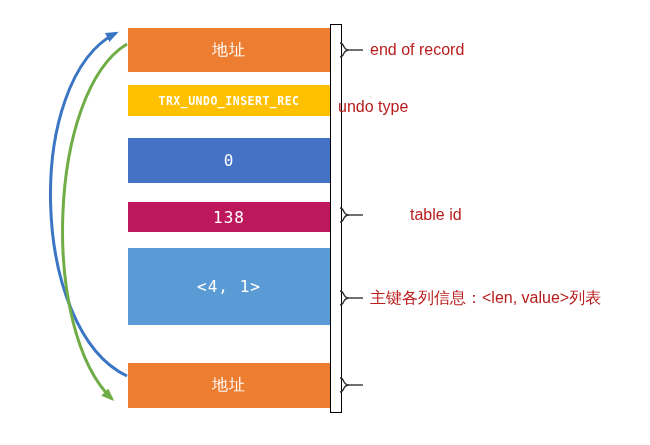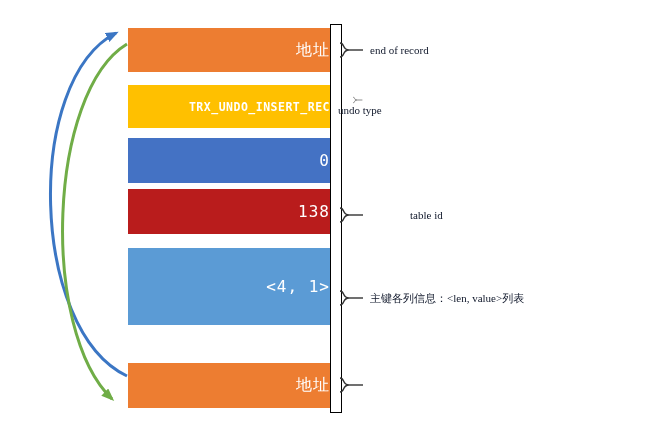--- a/index.html
+++ b/index.html
@@ -26,27 +26,27 @@
     background: #ffffff;
     border: 1.4px solid #000000;
     box-sizing: border-box;
   }
   .box {
     position: absolute;
     left: 128px;
     width: 202px;
     display: flex;
     align-items: center;
-    justify-content: flex-end;
+    justify-content: center;
     color: #ffffff;
   }
   .box-0 { top: 28px;  height: 44px;  background: #ED7D31; }
-  .box-1 { top: 85px;  height: 43px;  background: #FFC000; }
+  .box-1 { top: 85px;  height: 31px;  background: #FFC000; }
   .box-2 { top: 138px; height: 45px;  background: #4472C4; }
-  .box-3 { top: 189px; height: 45px;  background: #b91c1c; }
+  .box-3 { top: 202px; height: 30px;  background: #be185d; }
   .box-4 { top: 248px; height: 77px; background: #5B9BD5; }
   .box-5 { top: 363px; height: 45px;  background: #ED7D31; }
   .box-value {
     font-size: 16px;
     letter-spacing: 1px;
     font-family: "DejaVu Sans Mono", "DejaVu Sans", monospace;
   }
   .box-1 .box-value { font-size: 11.5px; font-weight: bold; letter-spacing: 0.5px; }
   .label-row {
     position: absolute;
@@ -57,23 +57,23 @@
     white-space: nowrap;
   }
   .lr-0 { top: 40px; }
   .lr-1 { top: 96px; flex-direction: column; }
   .lr-2 { top: 150px; }
   .lr-3 { top: 205px; gap: 40px; }
   .lr-4 { top: 288px; }
   .lr-5 { top: 375px; }
   .brace { display: block; margin-right: 4px; }
   .label-text {
-    font-size: 11px;
-    color: #0f172a;
-    font-family: Liberation Serif, serif;
+    font-size: 16px;
+    color: #b91c1c;
+    font-family: Liberation Sans, sans-serif;
   }
 </style>
 </head>
 <body>
 
 <div class="canvas">
 
   <svg class="arrows" viewBox="0 0 650 445">
     <defs>
       <marker id="headBlue" markerUnits="userSpaceOnUse" markerWidth="16" markerHeight="14" refX="10" refY="5" orient="auto">

